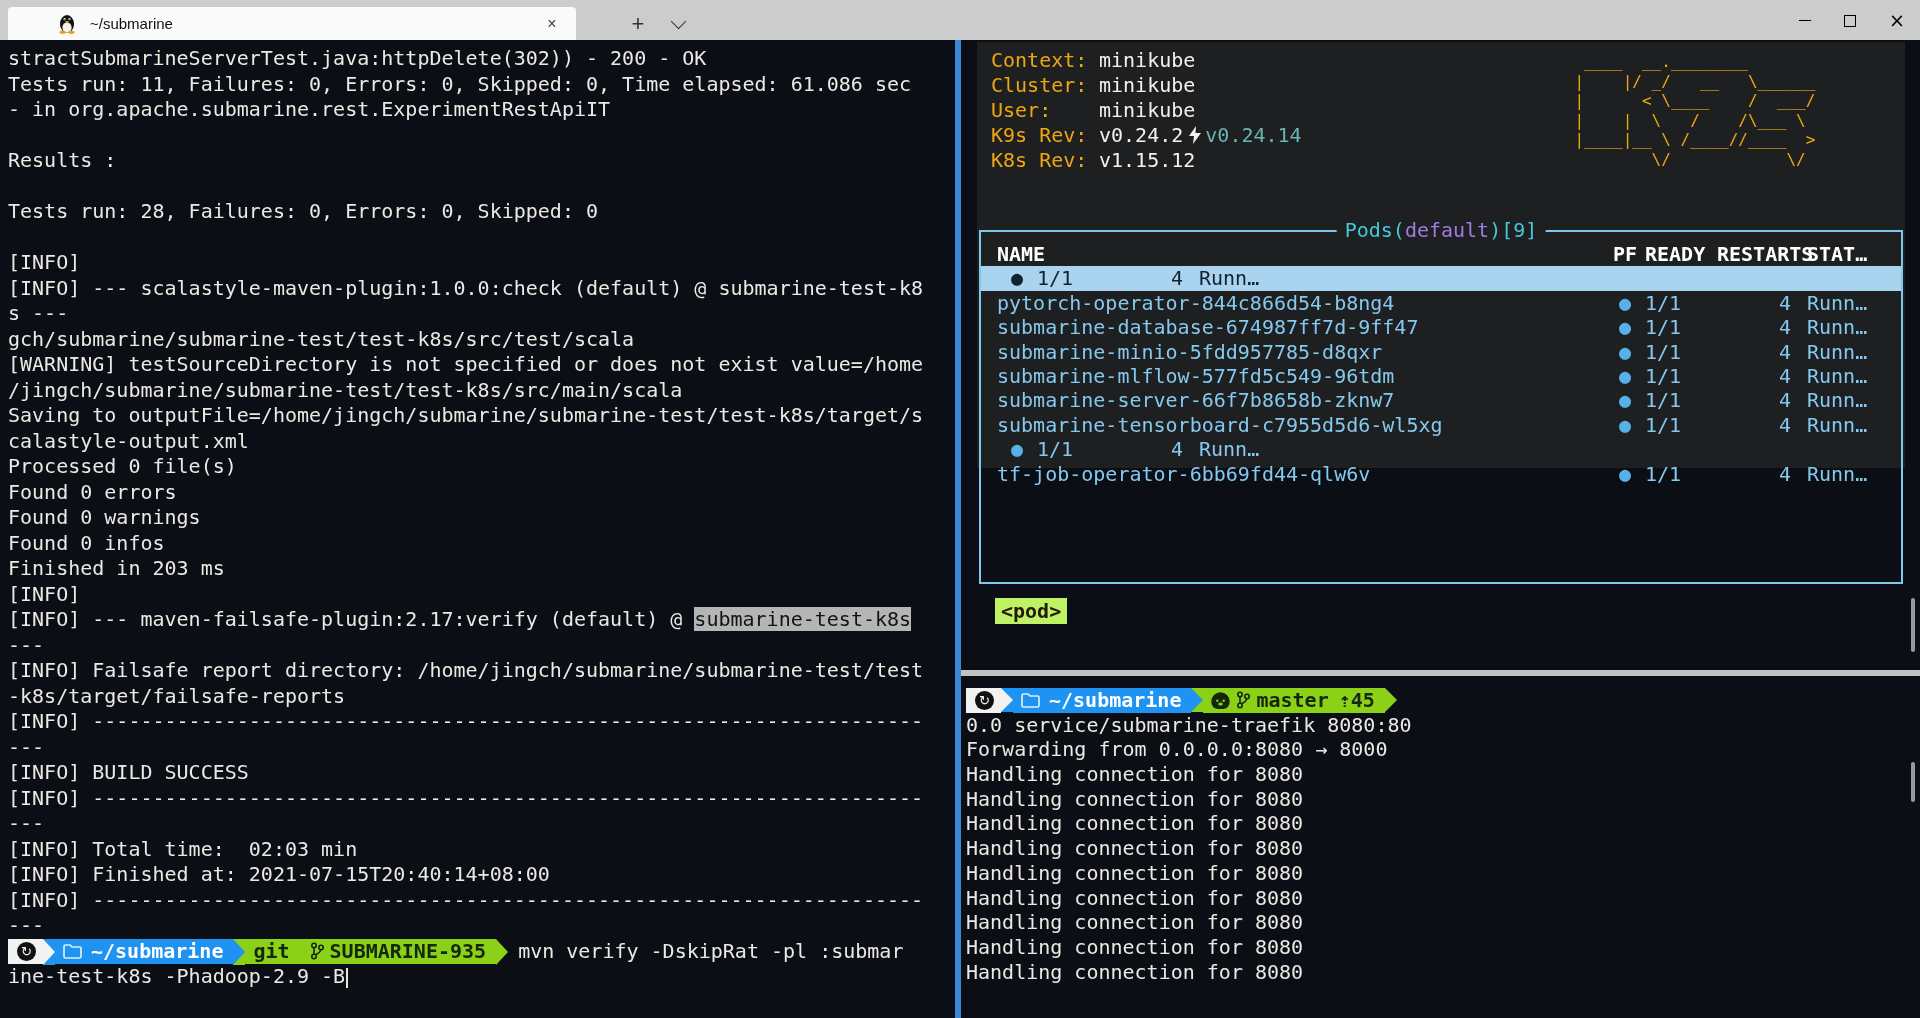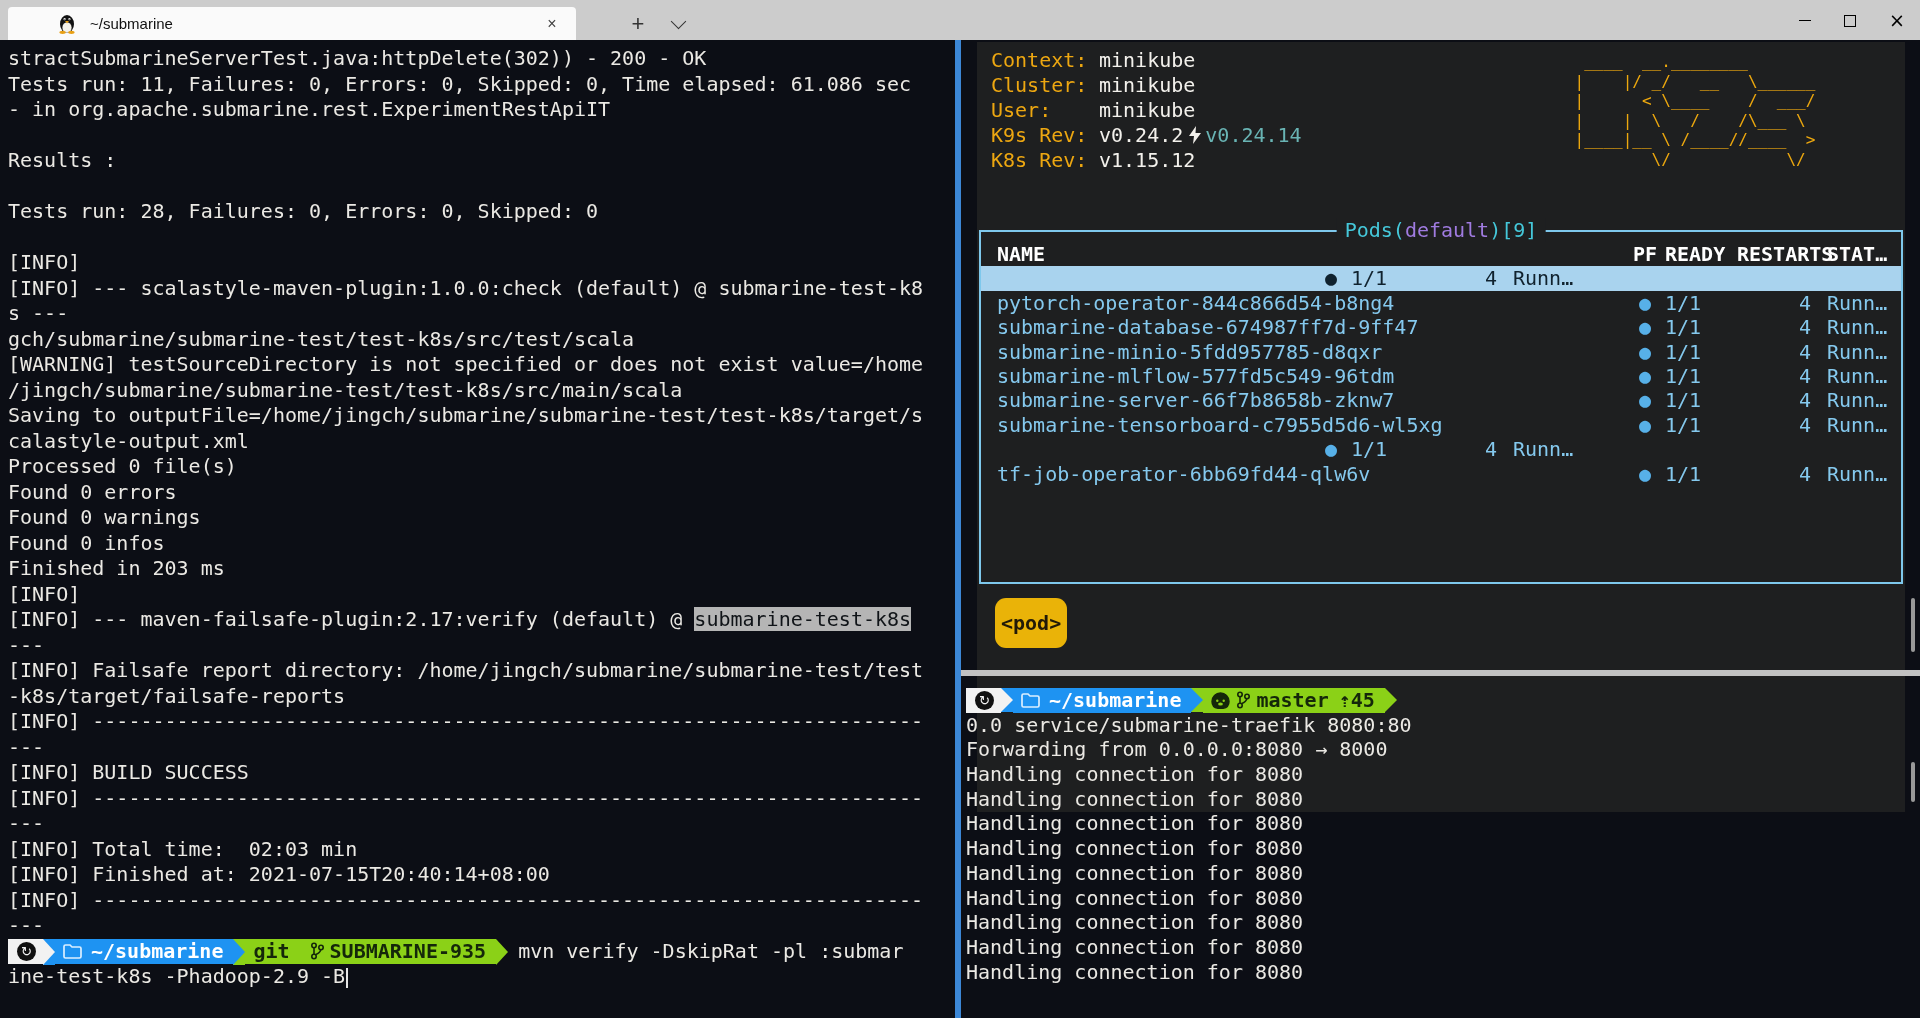--- a/index.html
+++ b/index.html
@@ -43,44 +43,44 @@
   .ar-os{border-left-color:#f2f2f2;background:#1e93f2;}
   .ar-dir{border-left-color:#1e93f2;background:#8bd117;}
   .ar-git{border-left-color:#8bd117;background:transparent;}
   .pcmd{font-size:20px;color:#ebe9e4;white-space:pre;margin-left:10px;line-height:25.5px;}
   .cursor-bar{display:inline-block;width:2px;height:20px;background:#e6e6e6;vertical-align:middle;margin-left:1px;}
 
   
   .v-divider{position:absolute;left:955px;top:0;width:6px;height:978px;background:#3c87d6;}
 
   
-  .k9s-screen{position:absolute;left:977px;top:2px;width:928px;height:770px;background:#1e1f20;}
+  .k9s-screen{position:absolute;left:977px;top:2px;width:928px;height:426px;background:#1e1f20;}
   .k9s-info{position:absolute;left:14px;top:6px;}
   .k9s-row{height:25px;line-height:25px;font-size:20px;white-space:pre;}
   .k9s-label{display:inline-block;width:108px;color:#eda711;}
   .k9s-val{color:#f3f1ec;}
   .k9s-upgrade{color:#69b4b4;}
   .zap{margin:0 4px 0 6px;vertical-align:-2px;}
   .k9s-logo{position:absolute;right:72px;top:2px;margin:8px;font-family:"DejaVu Sans Mono",monospace;font-size:16px;line-height:19.5px;color:#eda80e;white-space:pre;}
 
   .pods-box{position:absolute;left:2px;top:188px;width:920px;height:350px;border:2px solid #7ec8ec;}
   .pods-title{position:absolute;top:-14px;left:50%;transform:translateX(-50%);background:#1e1f20;padding:0 8px;font-size:20px;white-space:pre;}
   .tc-cyan{color:#45c8da;}
   .tc-purple{color:#a07be0;}
   .pods-table{padding-top:10px;}
-  .pod-row{display:flex;height:24.4px;line-height:24.4px;font-size:20px;color:#85c9ee;white-space:pre;padding:0 0 0 16px;justify-content:center;}
+  .pod-row{display:flex;height:24.4px;line-height:24.4px;font-size:20px;color:#85c9ee;white-space:pre;padding:0 20px 0 16px;}
   .pod-row.hdr{color:#ffffff;font-weight:bold;}
   .pod-row.selected{background:#a9d3ee;color:#10222e;}
   .pod-row.selected .c-pf{color:#10222e;}
   .c-name{flex:1;overflow:hidden;}
   .c-pf{width:40px;text-align:center;color:#57b0e8;}
   .c-ready{width:72px;}
   .c-restarts{width:80px;text-align:right;padding-right:6px;box-sizing:border-box;}
   .c-status{width:84px;padding-left:10px;box-sizing:border-box;}
-  .mode-badge{position:absolute;left:18px;top:556px;background:#eab308;color:#221a08;font-size:20px;font-weight:bold;padding:12px 6px;height:26px;line-height:26px;border-radius:11px;}
+  .mode-badge{position:absolute;left:18px;top:556px;background:#bef264;color:#221a08;font-size:20px;font-weight:bold;padding:0 6px;height:26px;line-height:26px;}
 
   
   .h-divider{position:absolute;left:961px;top:630px;width:959px;height:6px;background:#c2c2c2;}
 
   
   .bottom-pane{position:absolute;left:961px;top:636px;width:959px;height:342px;padding:12px 0 0 5px;box-sizing:border-box;overflow:hidden;}
   .bottom-pane .term-line{height:24.7px;line-height:24.7px;}
   .bottom-pane .prompt-line{height:24.7px;}
   .bottom-pane .parrow{border-top-width:12.4px;border-bottom-width:12.4px;}
   .bottom-pane .pcmd{line-height:24.7px;}

